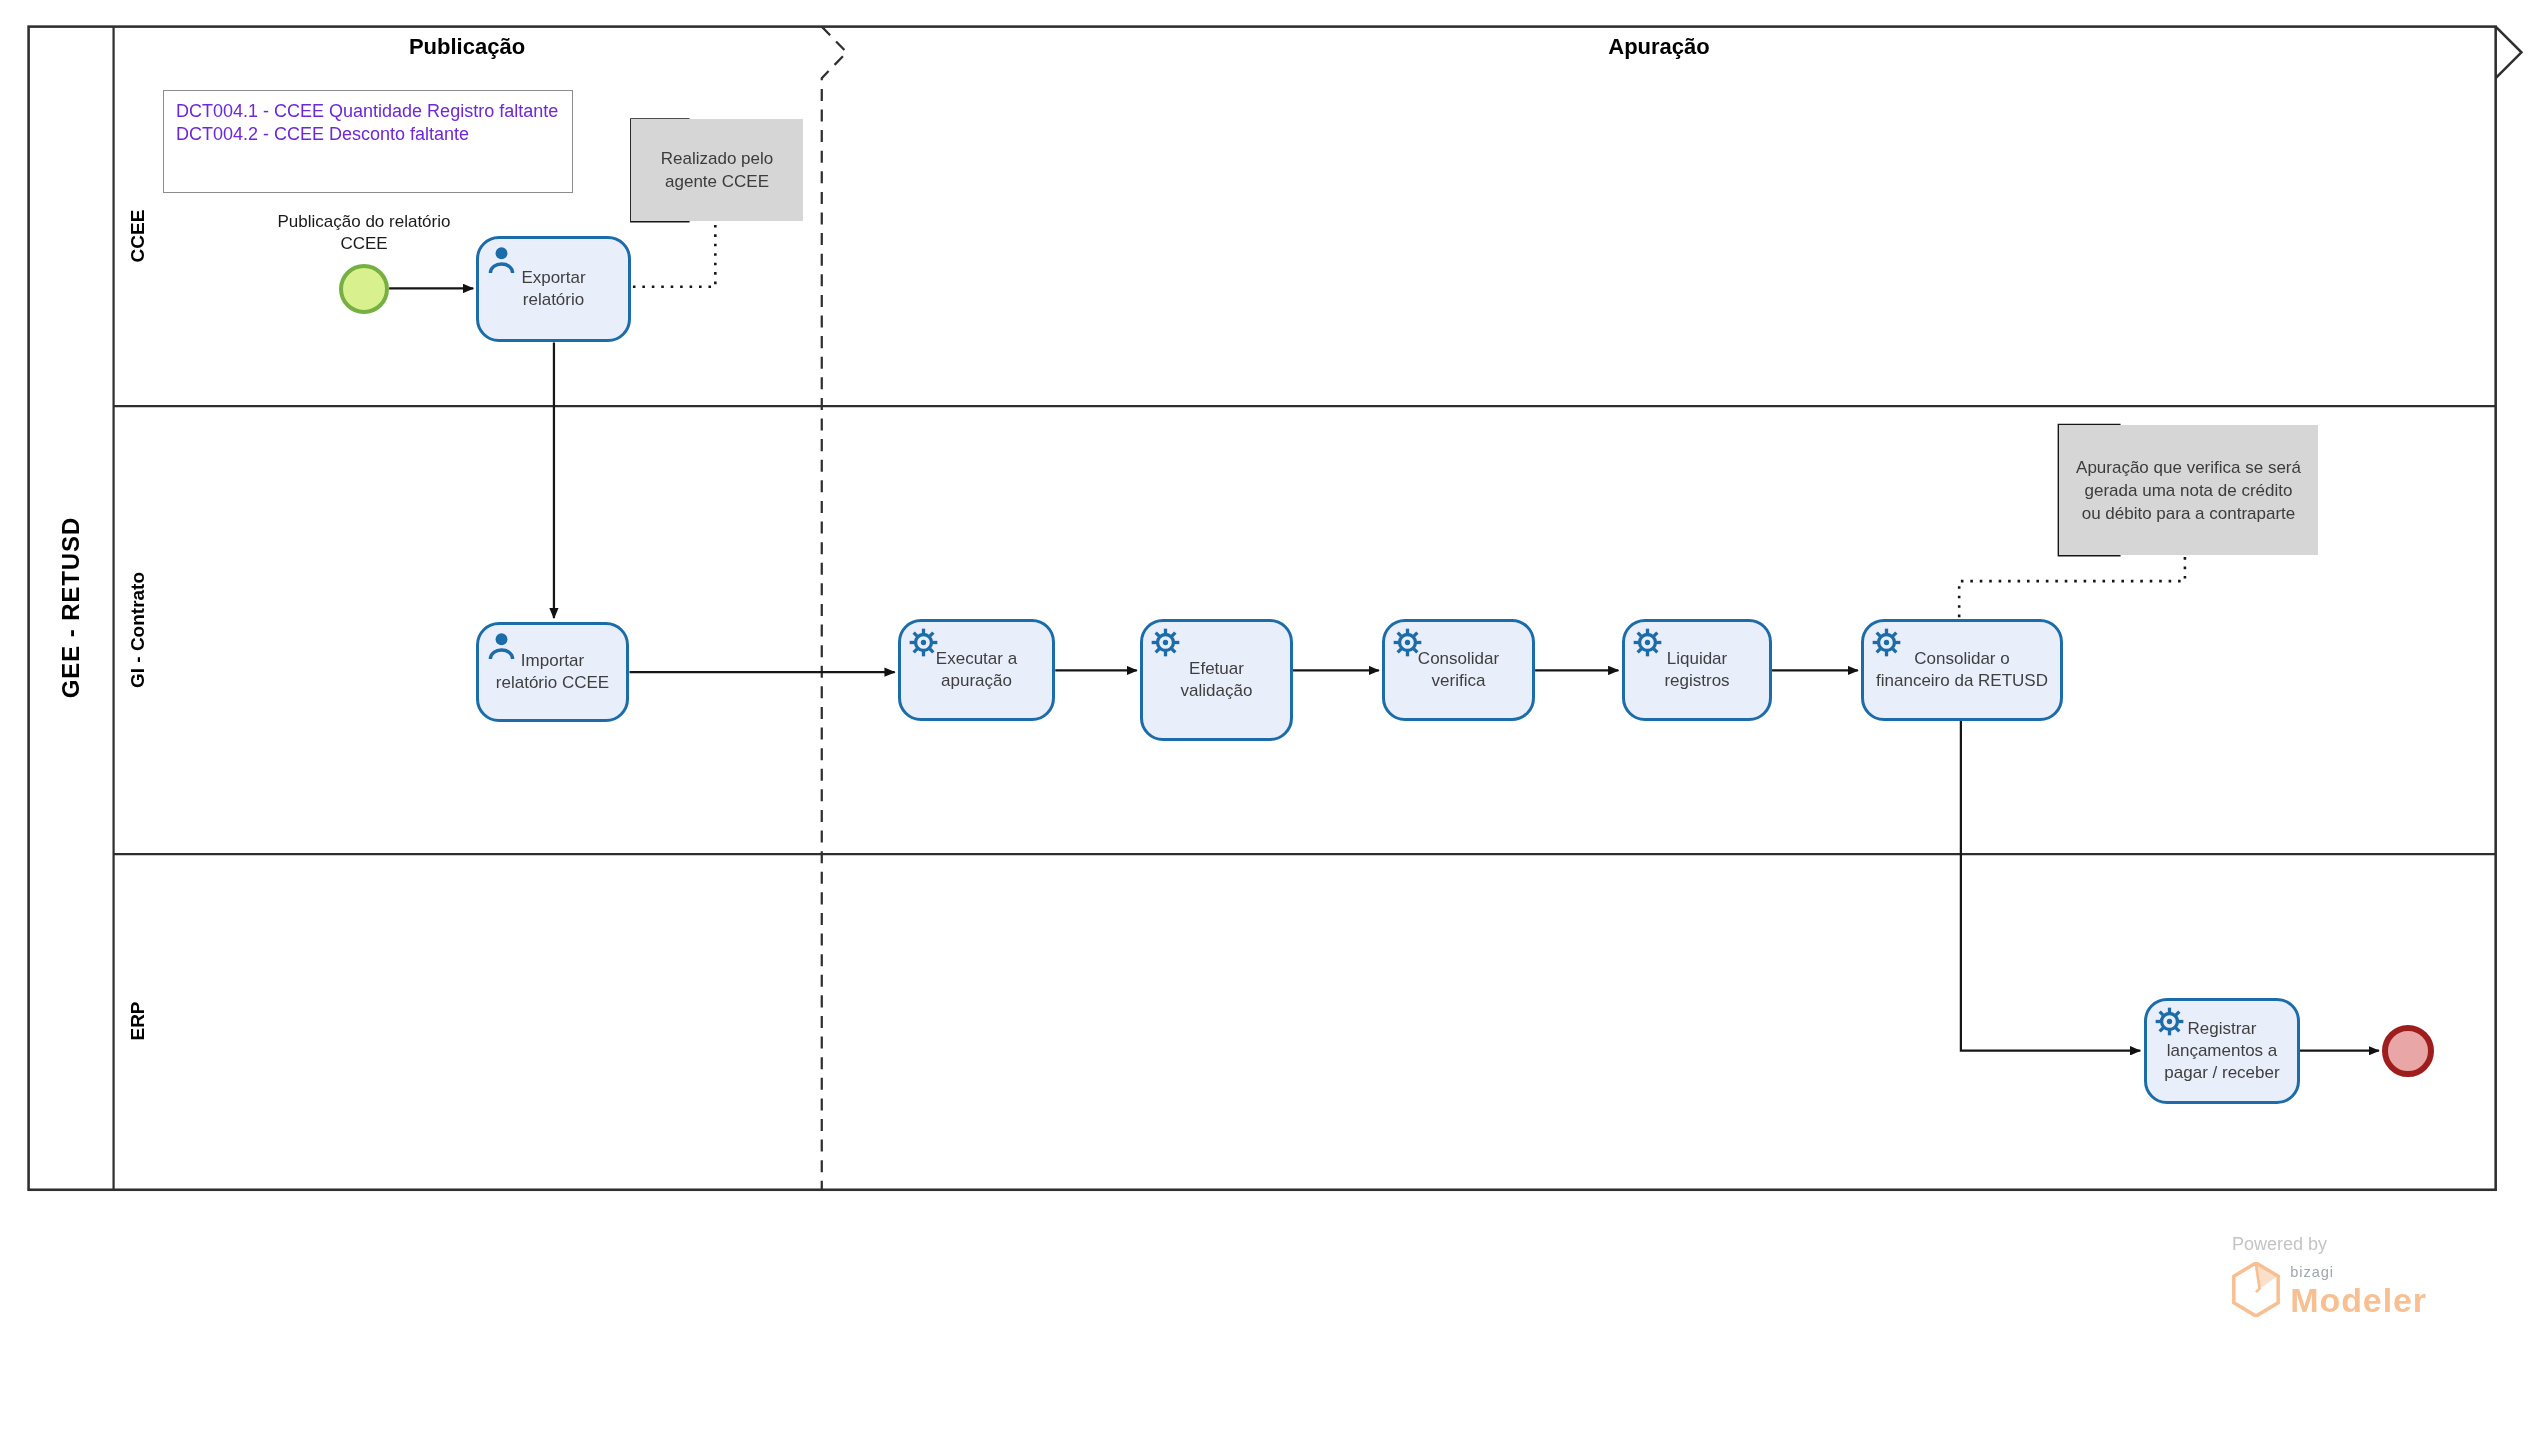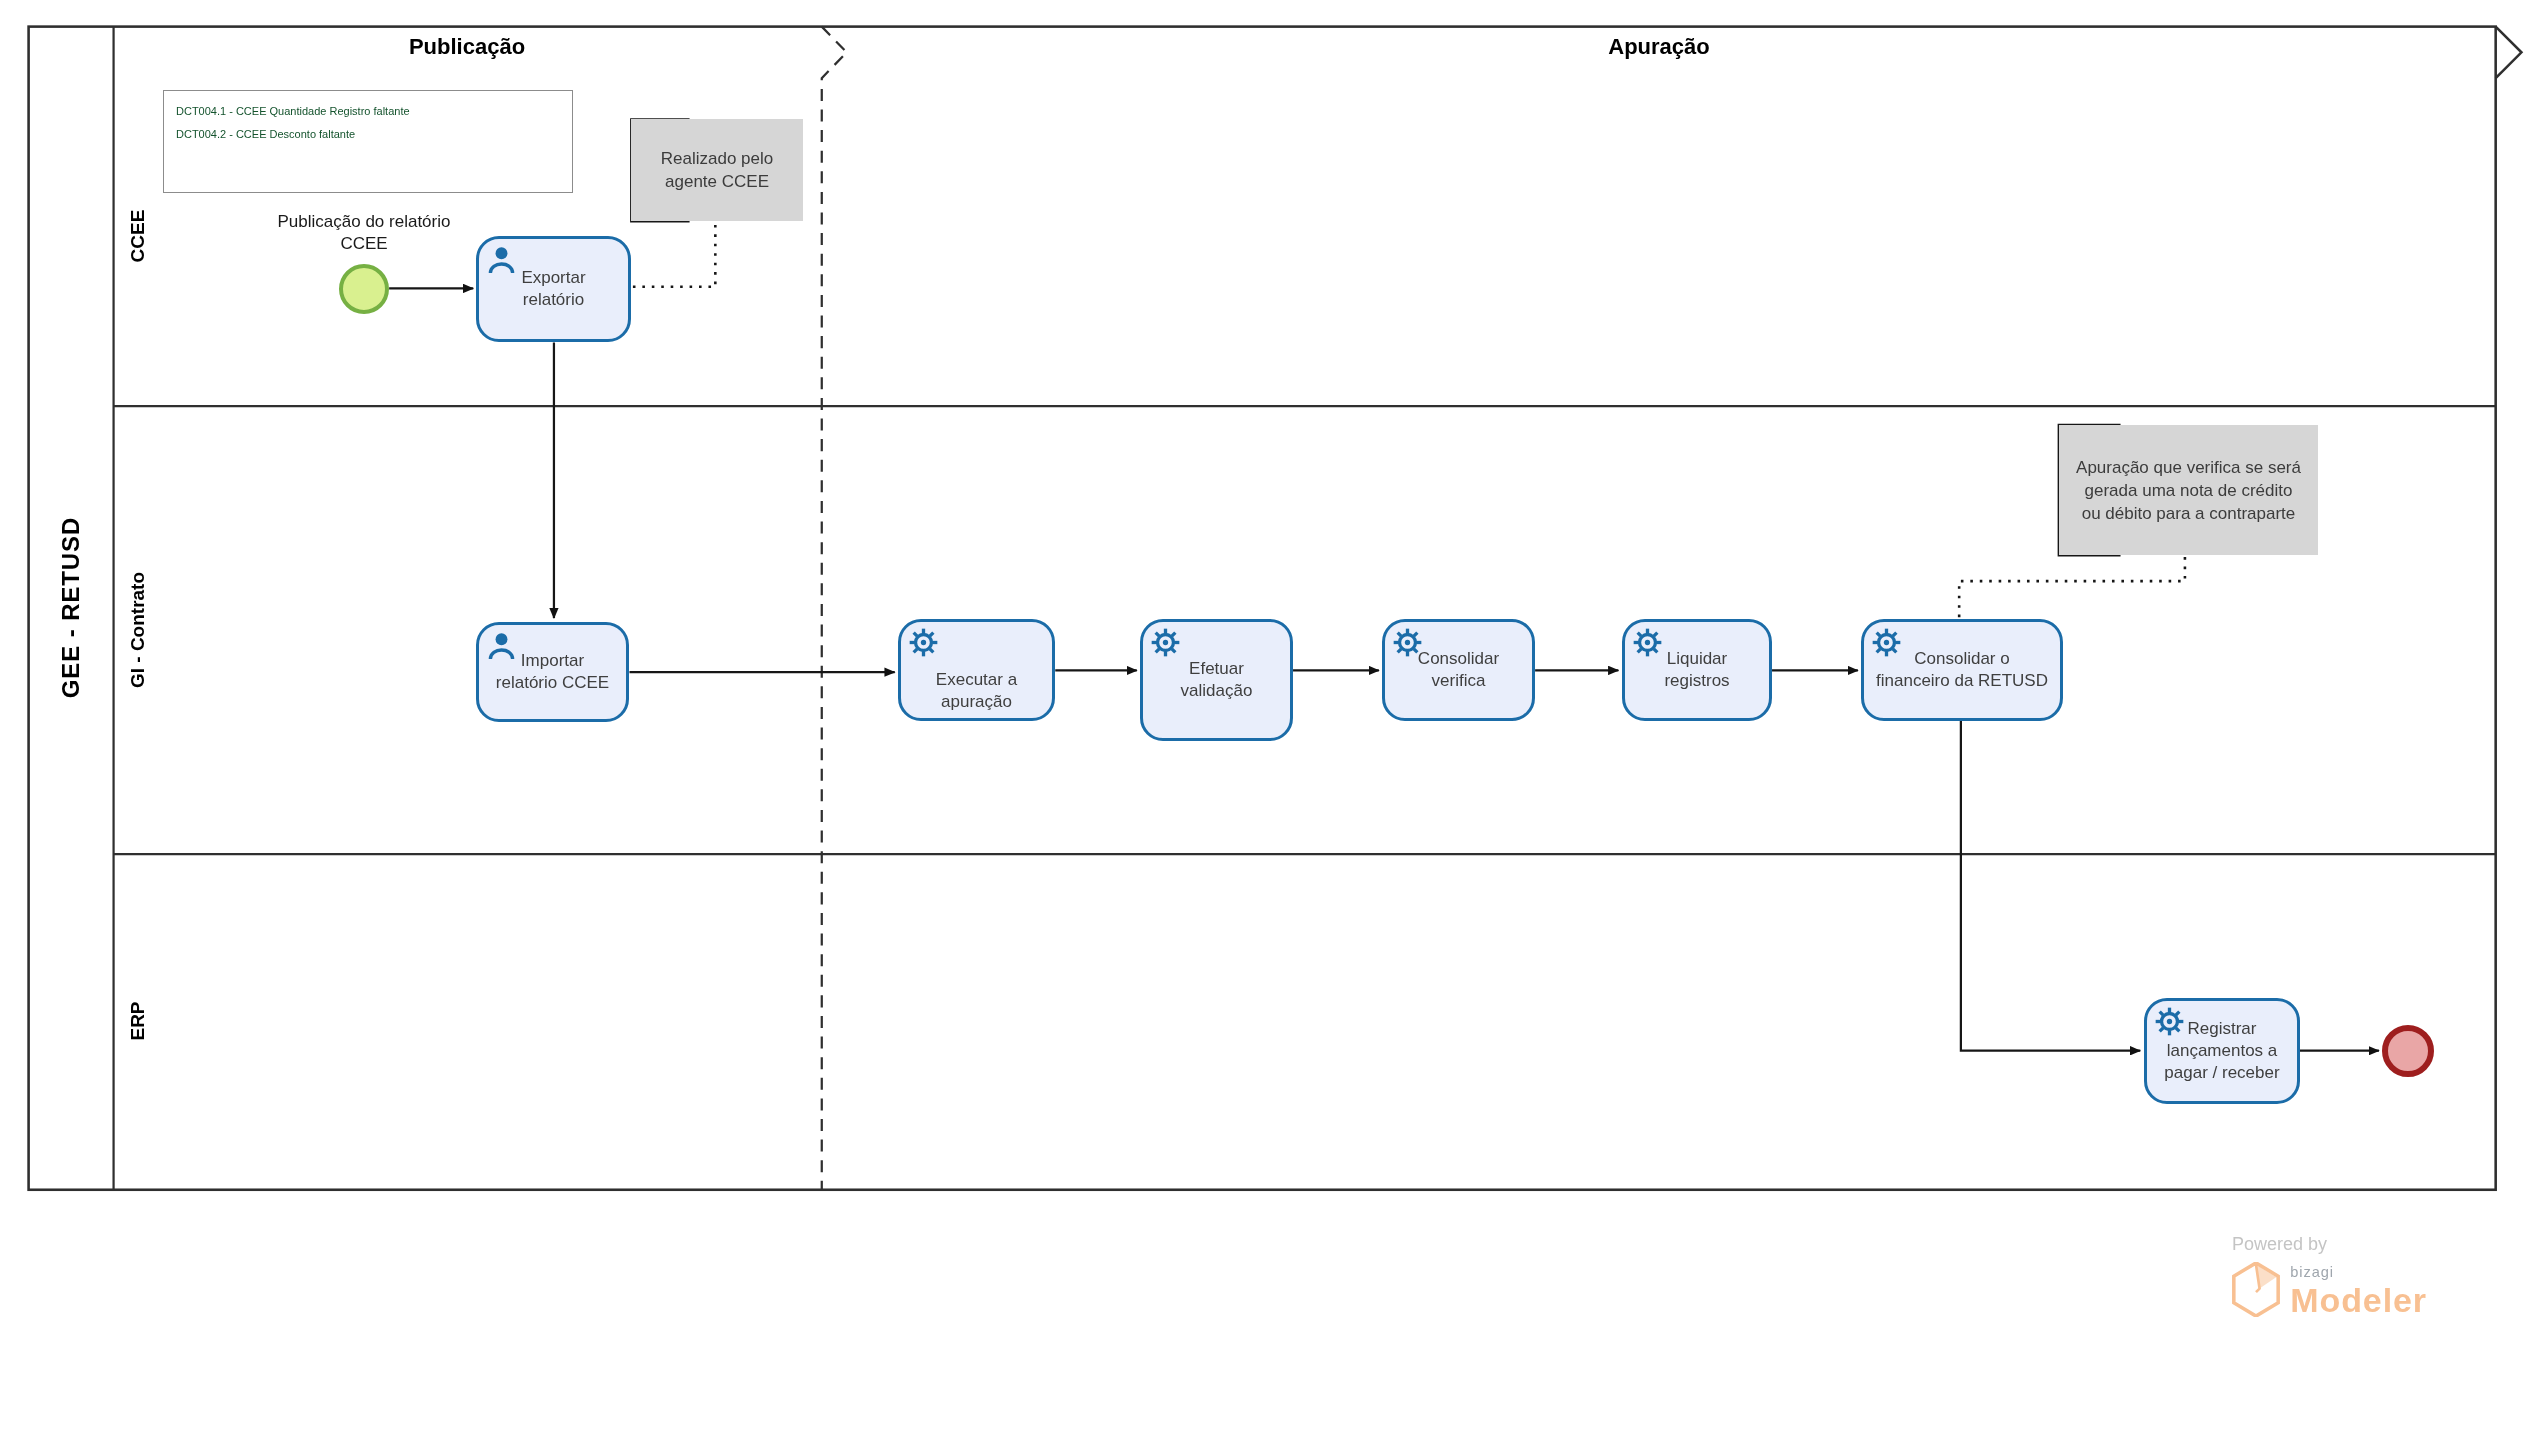--- a/index.html
+++ b/index.html
@@ -23,21 +23,21 @@
     display:flex;align-items:center;justify-content:center;
     text-align:center;white-space:pre-line;
     padding:5.2px 6.9px;
   }
   .task .task-icon{position:absolute;left:6.9px;top:5.2px;width:31px;height:31px;}
 
   
   .text-box{
     position:absolute;box-sizing:border-box;
     background:#ffffff;border:1.7px solid #8C8C8C;
-    color:#14532d;font-size:11px;line-height:23px;
+    color:#6d28d9;font-size:18px;line-height:23px;
     padding:8.6px 12px;white-space:pre-line;
   }
   .gray-note{
     position:absolute;box-sizing:border-box;
     background:#D6D6D6;color:#3C3C3C;
     font-size:17px;line-height:23px;
     display:flex;align-items:center;justify-content:center;
     text-align:center;white-space:pre-line;
   }
 
@@ -159,21 +159,21 @@
   </div>
 
   <div class="task" style="left:476px;top:622px;width:153px;height:100px;">
     <svg class="task-icon" viewBox="0 0 36 36" width="31" height="31">
         <use href="#person"></use>
       </svg>
     <span>Importar
 relatório CCEE</span>
   </div>
 
-  <div class="task" style="left:898px;top:619px;width:157px;height:102px;align-items:flex-end;">
+  <div class="task" style="left:898px;top:619px;width:157px;height:102px;">
     <svg class="task-icon" viewBox="0 0 36 36" width="31" height="31">
         <use href="#gear"></use>
       </svg>
     <span>Executar a
 apuração</span>
   </div>
 
   <div class="task" style="left:1140px;top:619px;width:153px;height:122px;">
     <svg class="task-icon" viewBox="0 0 36 36" width="31" height="31">
         <use href="#gear"></use>

